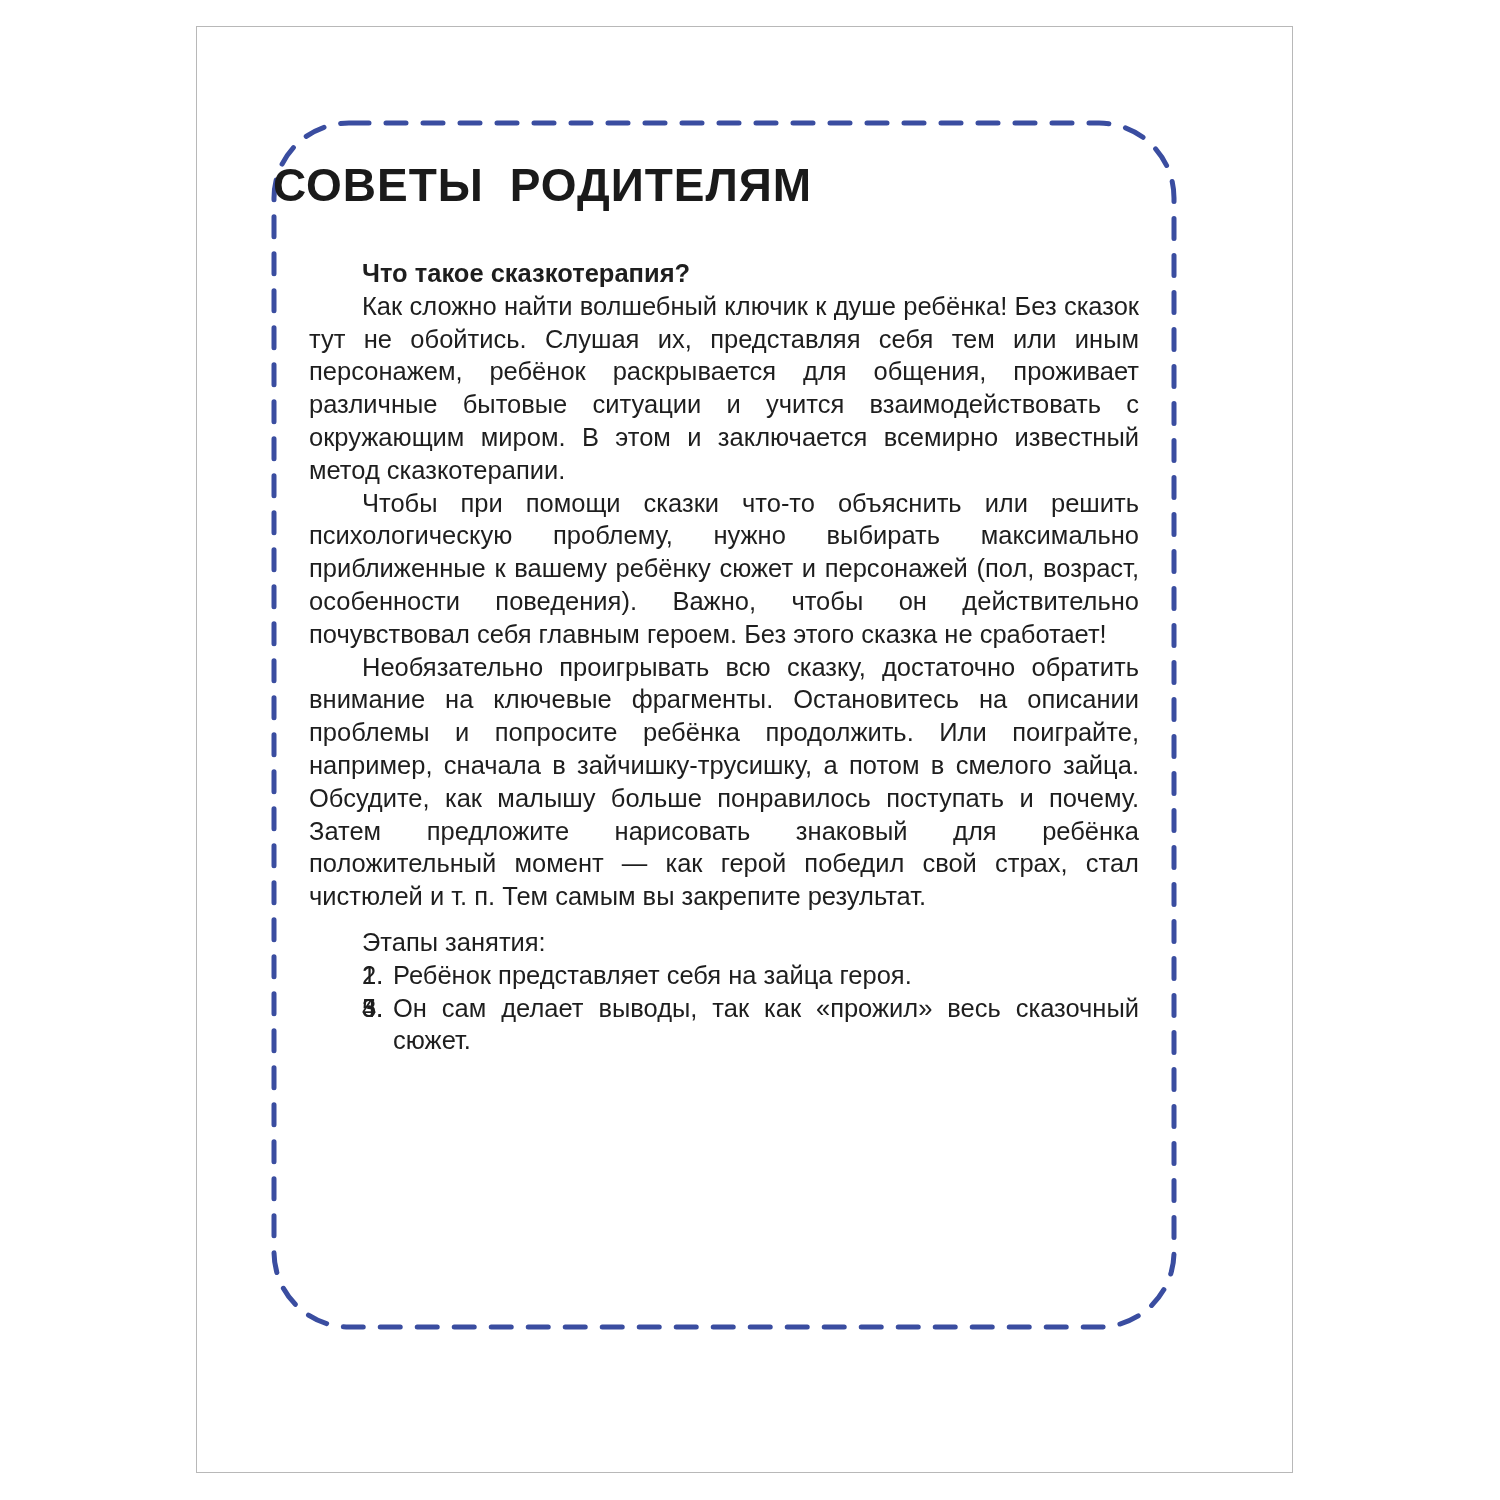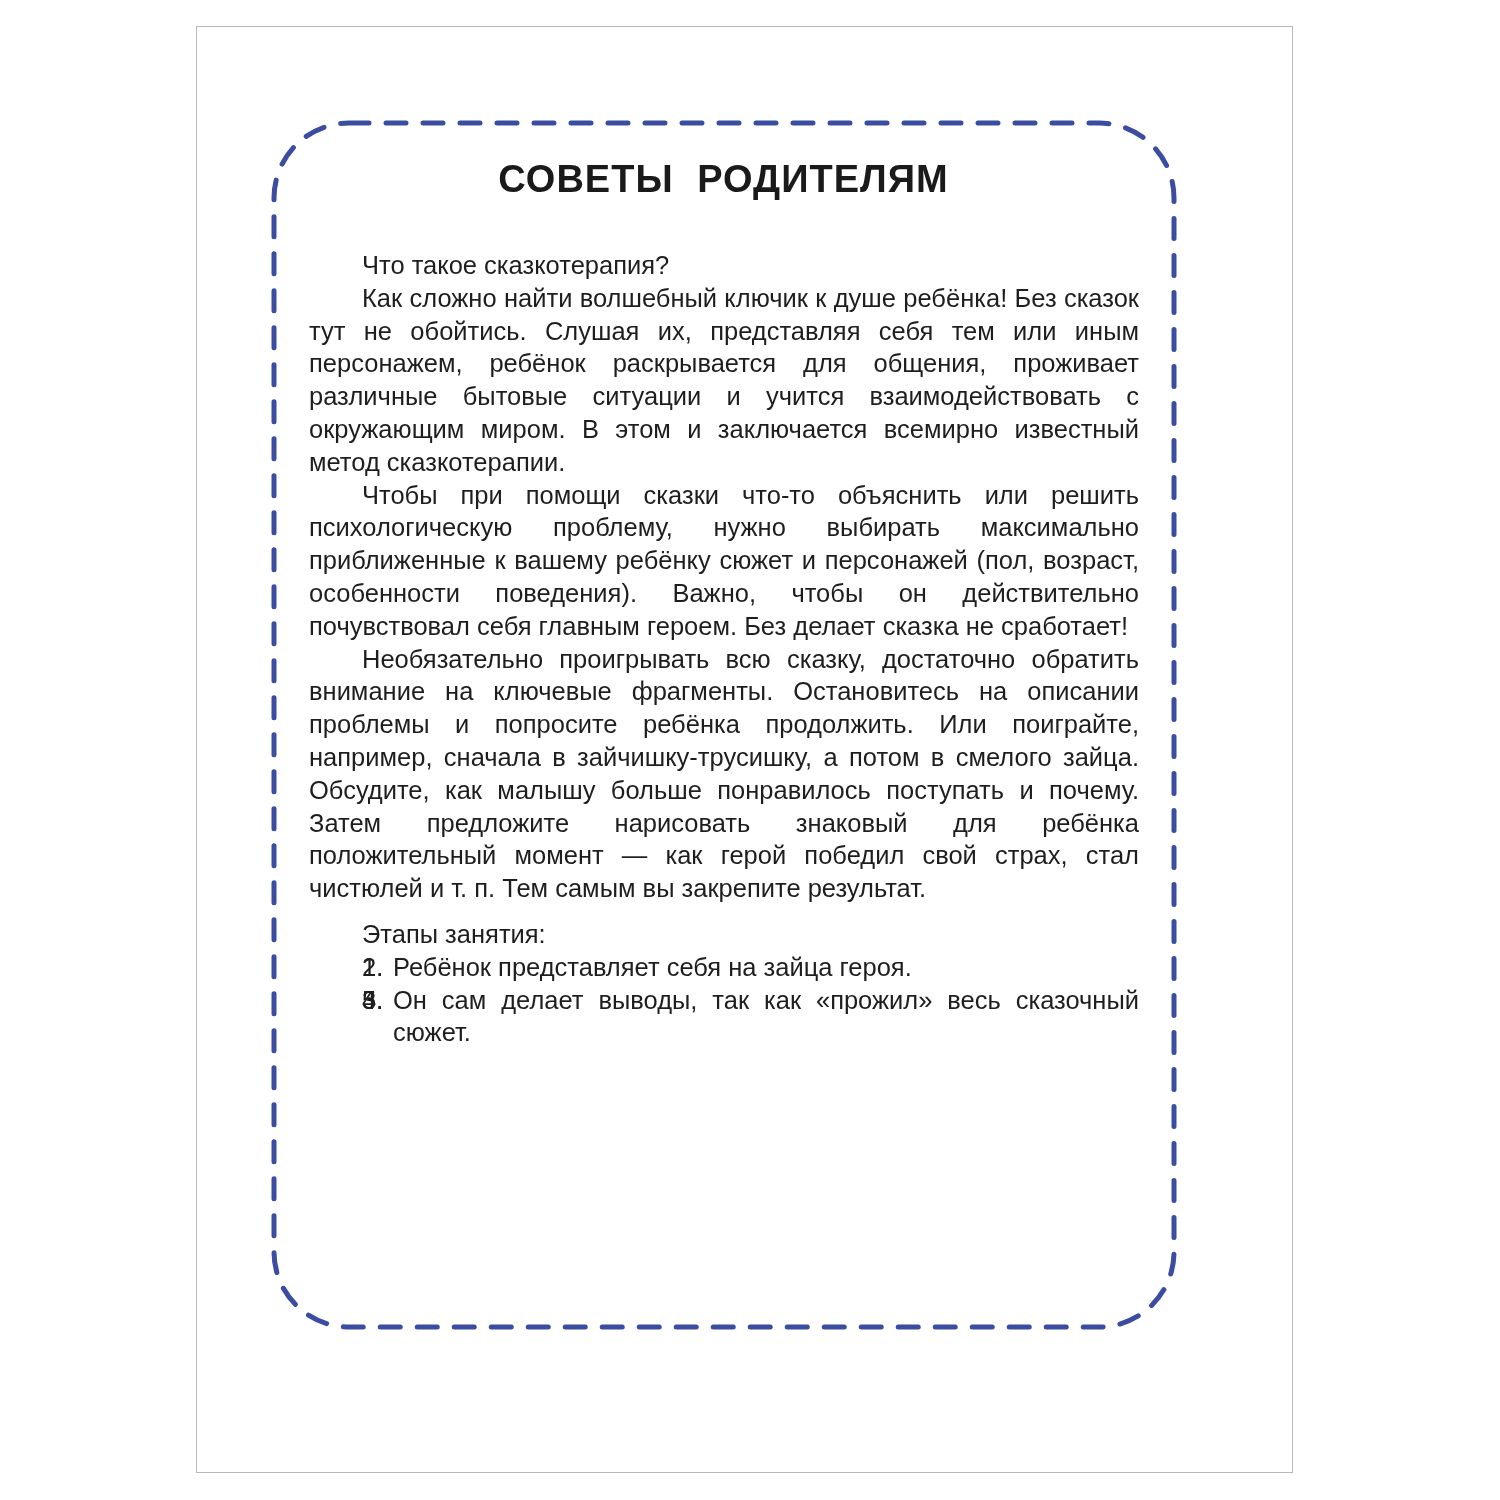--- a/index.html
+++ b/index.html
@@ -4,31 +4,31 @@
 <style>
   html, body { margin:0; padding:0; background:#ffffff; }
   body { width:1500px; height:1500px; position:relative; overflow:hidden; }
   .page {
     position:absolute; left:196px; top:26px; width:1097px; height:1447px;
     border:1px solid #b8b8b8; box-sizing:border-box; background:#fff;
   }
   .frame { position:absolute; left:270px; top:119px; width:908px; height:1212px; }
   .frame svg { position:absolute; left:0; top:0; }
   .title {
-    position:absolute; left:273px; top:158px; width:901px; text-align:center;
-    font-family:"Liberation Sans", sans-serif; font-weight:bold; font-size:38px;
+    position:absolute; left:273px; top:158px; width:901px; text-align:left;
+    font-family:"Liberation Sans", sans-serif; font-weight:bold; font-size:46px;
     letter-spacing:1px; color:#1a1a1a; word-spacing:12px;
   }
   .body {
     position:absolute; left:309px; top:249px; width:830px;
     font-family:"Liberation Sans", sans-serif; font-size:25.5px; color:#1e1e1e;
     line-height:32.8px;
   }
   .body p { margin:0; text-align:justify; text-indent:53px; hyphens:manual; }
-  .body .q { font-weight:normal; text-indent:53px; }
+  .body .q { font-weight:bold; text-indent:53px;margin-top:8px; }
   .body .stages { margin-top:13px; text-indent:53px; }
   .body ol { margin:0; padding:0 0 0 53px; list-style:none; }
   .body ol li { position:relative; padding-left:31px; text-align:justify; }
   .body ol li .num { position:absolute; left:0; top:0; }
 </style>
 </head>
 <body>
 
 <div class="page"></div>
 
@@ -36,21 +36,21 @@
   <svg width="908" height="1212" viewBox="0 0 908 1212">
     <rect x="4" y="4" width="900" height="1204" rx="75" ry="75" fill="none" stroke="#3a4da0" stroke-width="5" stroke-linecap="round" stroke-dasharray="20 17"></rect>
   </svg>
 </div>
 
 <div class="title">СОВЕТЫ РОДИТЕЛЯМ</div>
 
 <div class="body">
   <p class="q">Что такое сказкотерапия?</p>
   <p>Как сложно найти волшебный ключик к душе ребёнка! Без сказок тут не обойтись. Слушая их, представляя себя тем или иным персонажем, ребёнок раскрывается для общения, проживает различные бытовые ситуации и учится взаимодействовать с окружающим миром. В этом и заключается всемирно известный метод сказкотерапии.</p>
-  <p>Чтобы при помощи сказки что-то объяснить или решить психологическую проблему, нужно выбирать максимально приближенные к вашему ребёнку сюжет и персонажей (пол, возраст, особенности поведения). Важно, чтобы он действительно почувствовал себя главным героем. Без делает сказка не сработает!</p>
+  <p>Чтобы при помощи сказки что-то объяснить или решить психологическую проблему, нужно выбирать максимально приближенные к вашему ребёнку сюжет и персонажей (пол, возраст, особенности поведения). Важно, чтобы он действительно почувствовал себя главным героем. Без этого сказка не сработает!</p>
   <p>Необязательно проигрывать всю сказку, достаточно обратить внимание на ключевые фрагменты. Остановитесь на описании проблемы и попросите ребёнка продолжить. Или поиграйте, например, сначала в зайчишку-трусишку, а потом в смелого зайца. Обсудите, как малышу больше понравилось поступать и почему. Затем предложите нарисовать знаковый для ребёнка положительный момент — как герой победил свой страх, стал чистюлей и т. п. Тем самым вы закрепите результат.</p>
   <p class="stages">Этапы занятия:</p>
   <ol>
     <li><span class="num">1.</span></li>
     <li><span class="num">2.</span><span>Ребёнок представляет себя на зайца героя.</span></li>
     <li><span class="num">3.</span></li>
     <li><span class="num">4.</span></li>
     <li><span class="num">5.</span><span>Он сам делает выводы, так как «прожил» весь сказочный сюжет.</span></li>
   </ol>
 </div>

